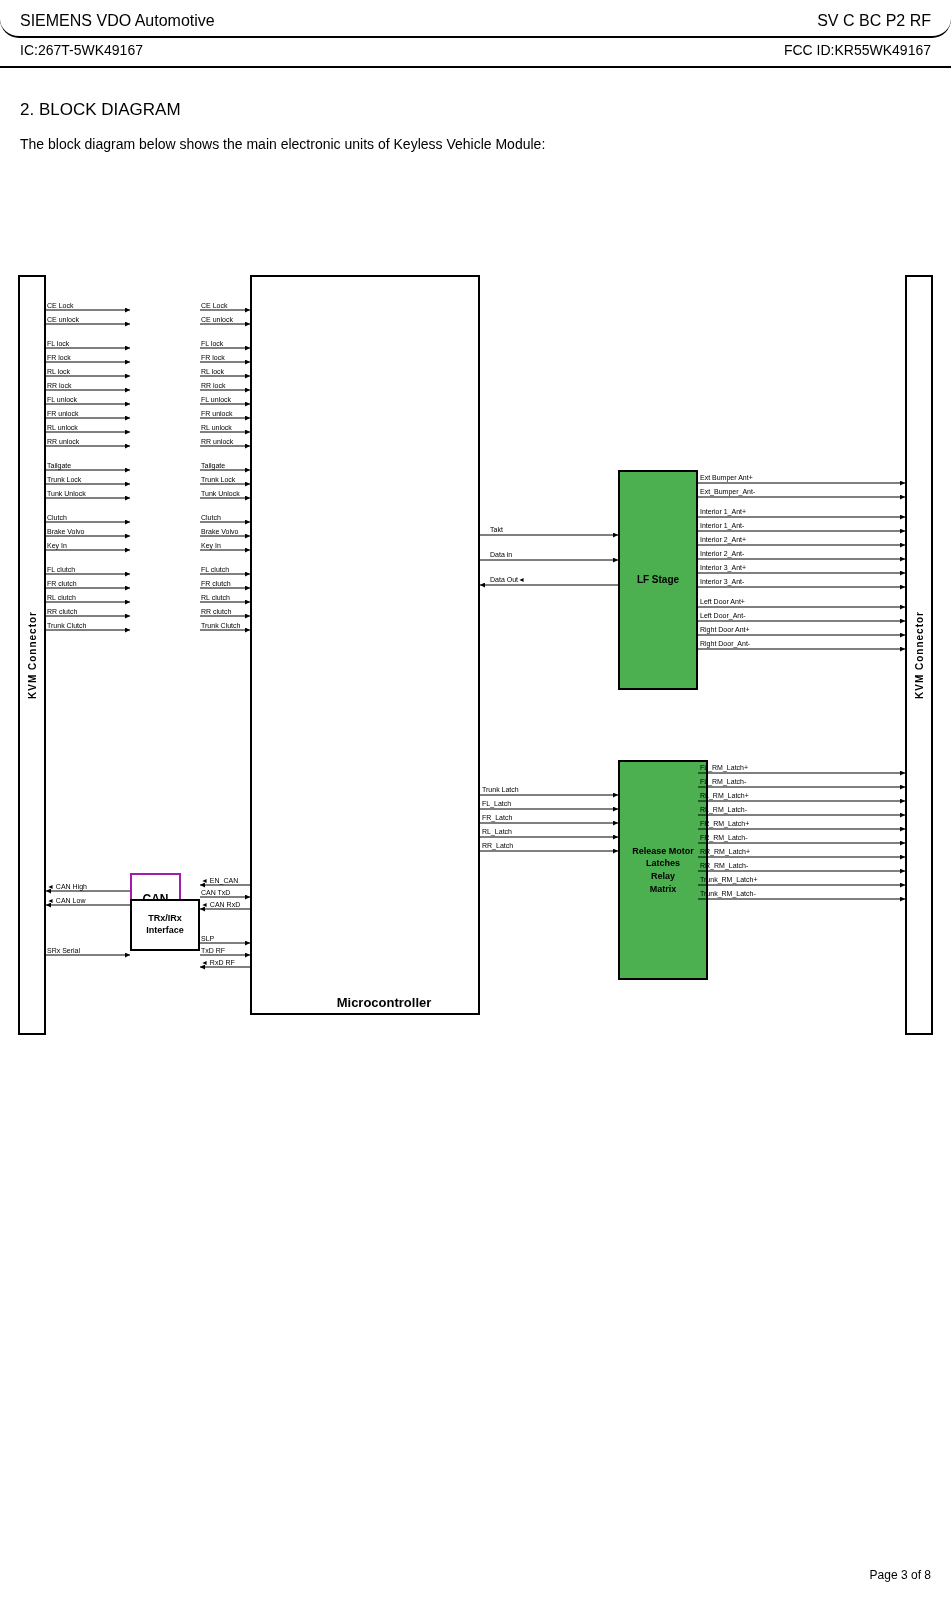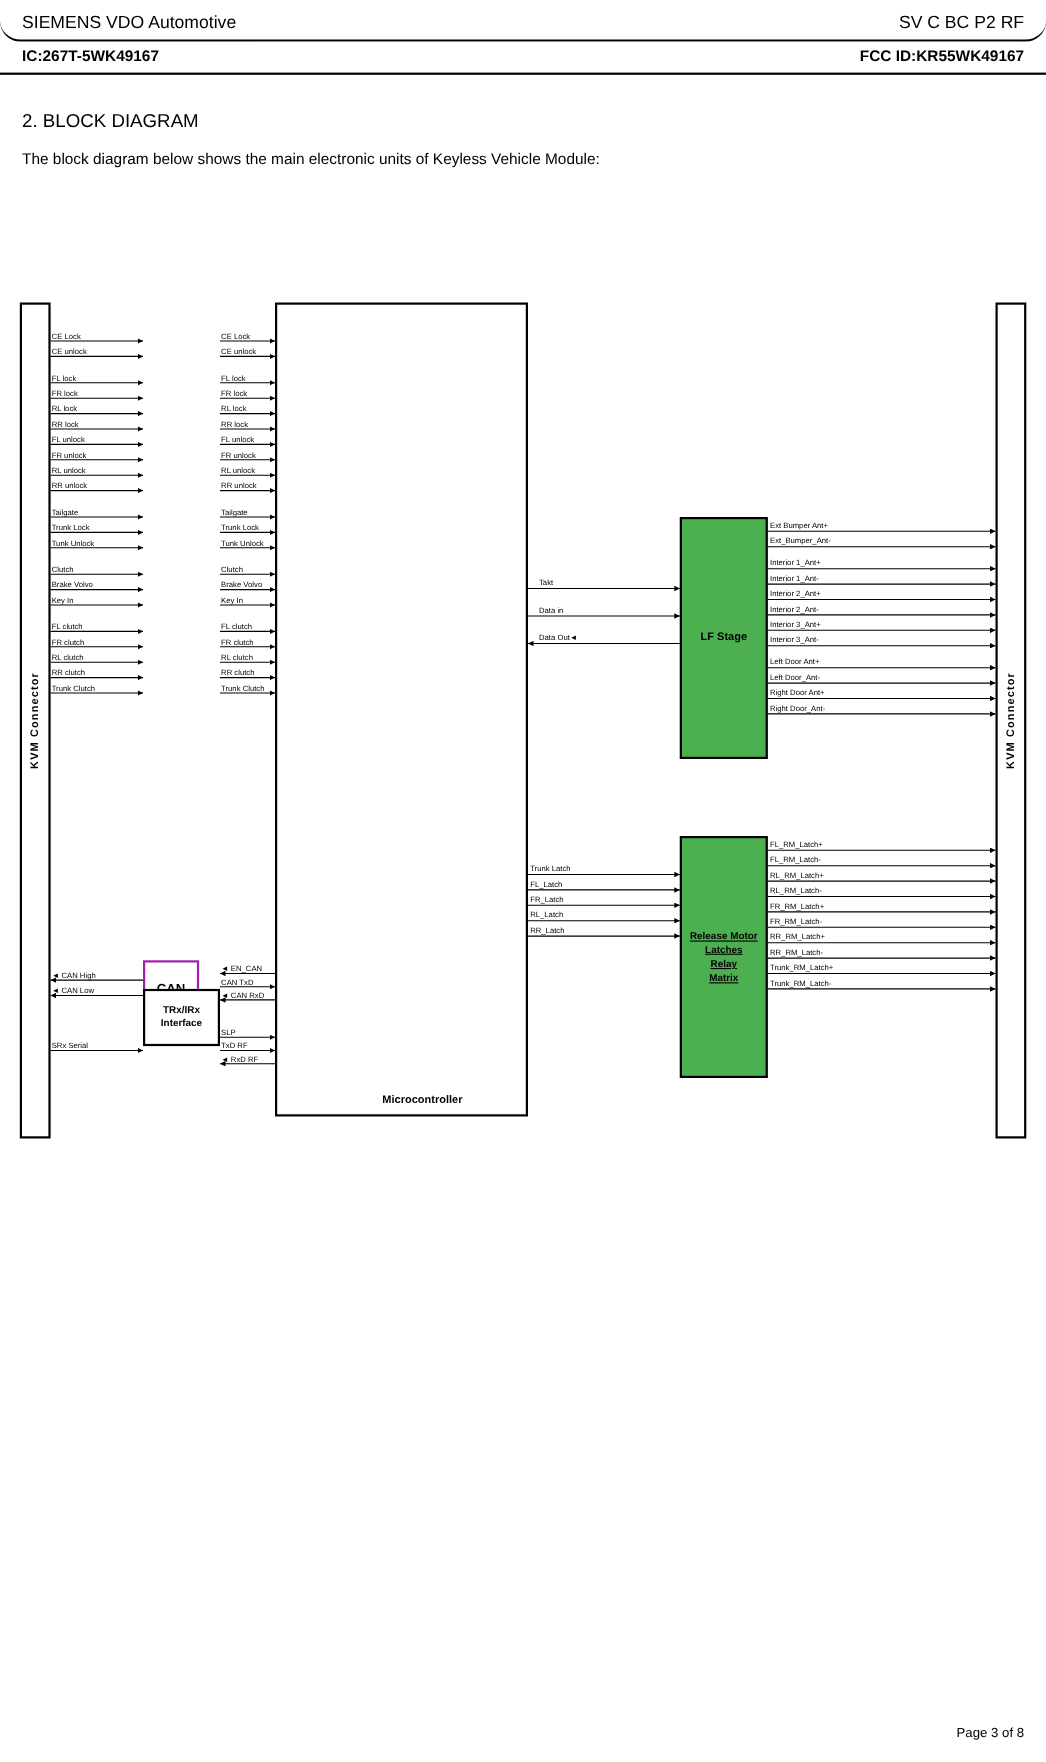--- a/index.html
+++ b/index.html
@@ -18,21 +18,20 @@
       align-items: flex-start;
       padding: 12px 20px 6px 20px;
       border-bottom: 2px solid #000;
       border-radius: 19px;
     }
     .header-sub {
       display: flex;
       justify-content: space-between;
       padding: 4px 20px 8px 20px;
       border-bottom: 2px solid #000;
-      font-weight: bold;
     }
     .header-sub span {
       font-size: 14px;
     }
 
     .section-title {
       font-size: 17px;
       font-weight: normal;
       margin: 32px 20px 14px 20px;
     }
@@ -160,21 +159,21 @@
       height: 740px;
       border: 2px solid #000;
       background: #fff;
     }
     .mc-label {
       position: absolute;
       left: 250px;
       top: 820px;
       width: 268px;
       text-align: center;
-      font-size: 10px;
+      font-size: 13px;
       font-weight: bold;
     }
 
     
     .lf-block {
       position: absolute;
       left: 618px;
       top: 295px;
       width: 80px;
       height: 220px;
@@ -190,28 +189,27 @@
       text-align: center;
       color: #000;
       line-height: 1.4;
     }
 
     
     .relay-block {
       position: absolute;
       left: 618px;
       top: 585px;
-      width: 80px;
+      width: 90px;
       height: 220px;
       background: #4caf50;
       border: 2px solid #000;
       display: flex;
       align-items: center;
       justify-content: center;
-      text-decoration: underline;
     }
     .relay-block span {
       font-size: 9px;
       font-weight: bold;
       text-align: center;
       color: #000;
       line-height: 1.4;
     }
 
     .page-footer {

